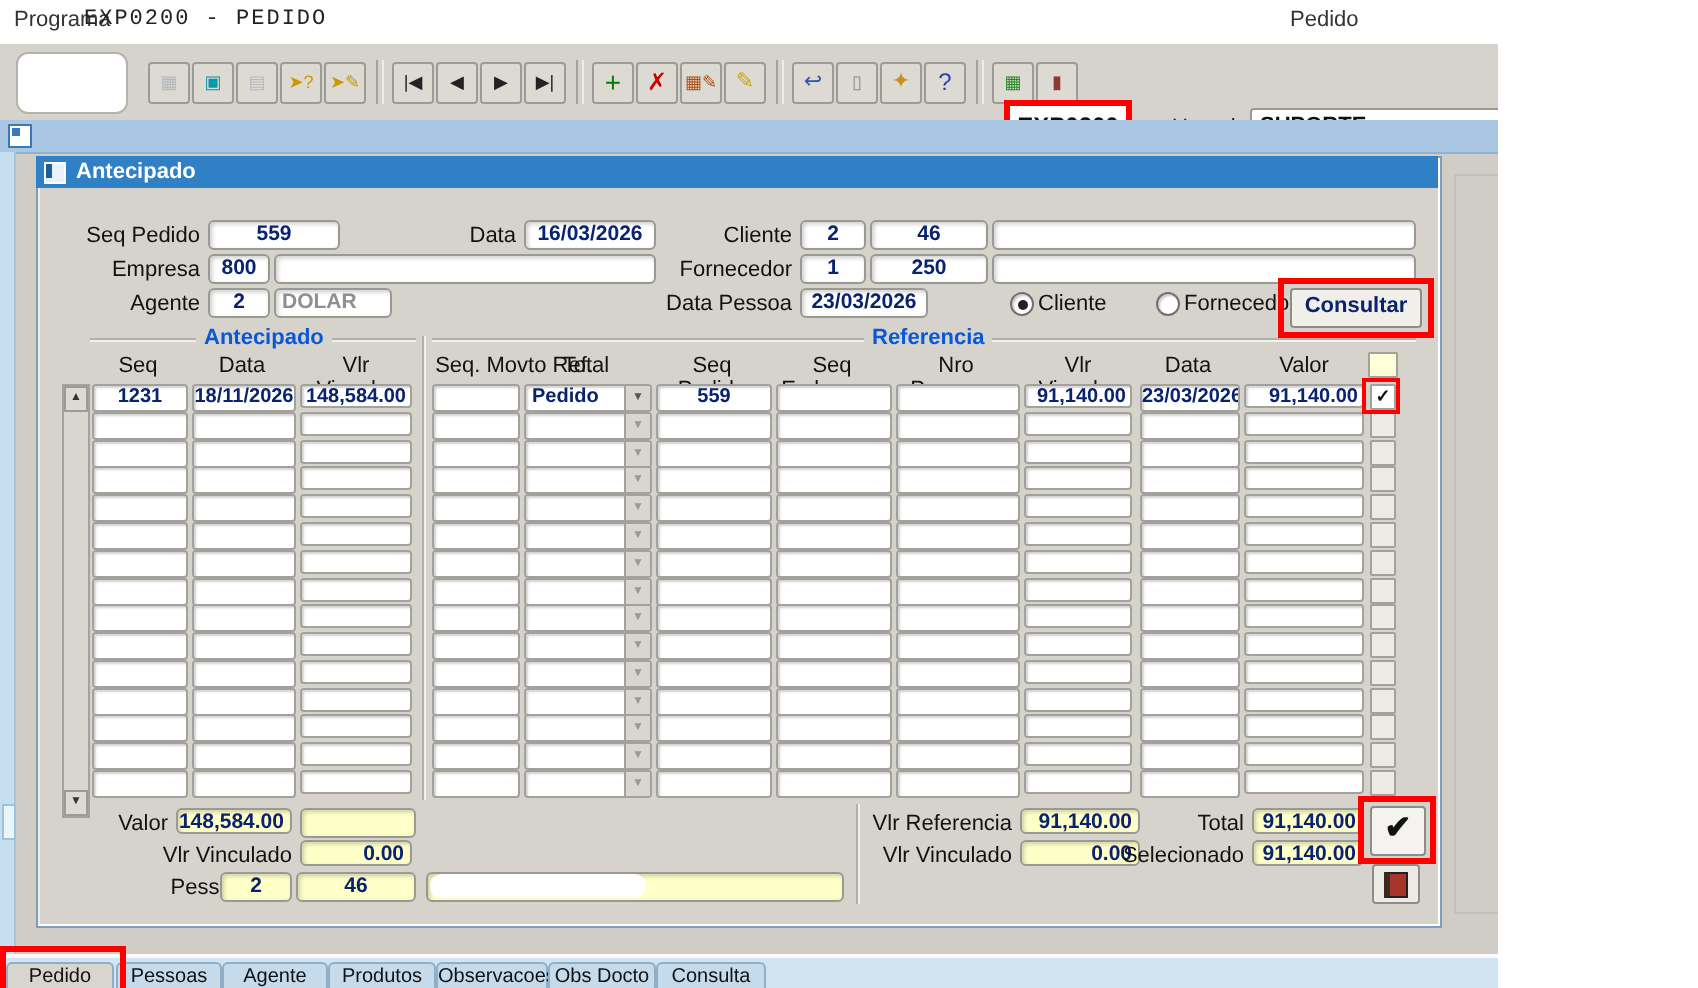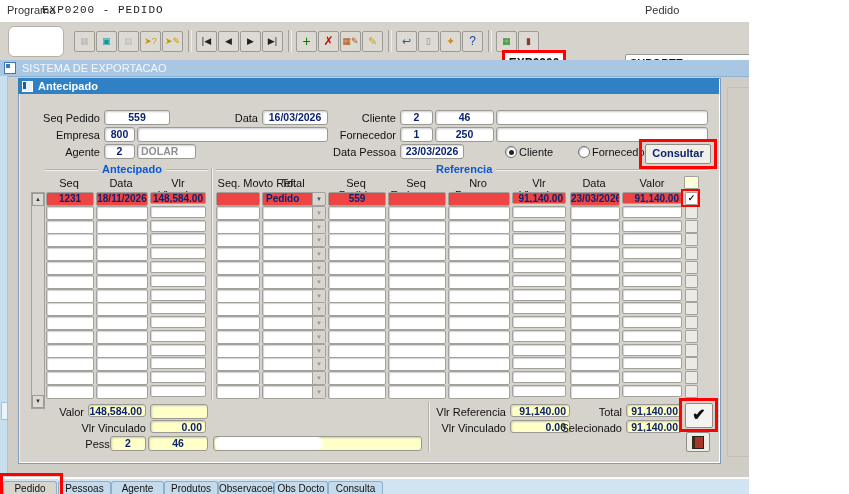--- a/index.html
+++ b/index.html
@@ -56,21 +56,21 @@
   
   .radio{position:absolute;width:10px;height:10px;border-radius:50%;background:#fff;border:1px solid #707070;box-shadow:inset 1px 1px 1px rgba(0,0,0,.2);}
   .radio.sel::after{content:"";position:absolute;left:2.5px;top:2.5px;width:5px;height:5px;border-radius:50%;background:#222;}
   .radio-lbl{position:absolute;font-size:11px;color:#111;}
   #consultar-btn{position:absolute;left:645px;top:144px;width:64px;height:18px;background:#F1EFEA;border:1px solid #8E8C86;border-radius:2px;
                  font-weight:bold;font-size:11px;color:#0A2370;text-align:center;line-height:17px;}
   
   .grow{position:absolute;left:46px;width:654px;height:12px;}
   .gcell{position:absolute;top:0;height:12px;background:#fff;border:1px solid #A3A19B;border-radius:2px;
          font-weight:bold;font-size:10px;color:#0A2370;line-height:12px;box-shadow:inset 1px 1px 1px rgba(110,110,110,.3);overflow:hidden;white-space:nowrap;}
-  .gcell.yellow{background:#ef4444;}
+  .gcell.yellow{background:#ffffff;}
   .gcell.center{text-align:center;}
   .gcell.right{text-align:right;padding-right:2px;box-sizing:border-box;}
   .drop{display:flex;}
   .drop .dtxt{flex:1;padding-left:3px;}
   .drop .darr{width:12px;background:#D9D6CF;border-left:1px solid #A3A19B;color:#555;font-size:6px;text-align:center;line-height:12px;}
   .gchk{position:absolute;width:11px;height:11px;border:1px solid #A3A19B;background:#ECEAE4;border-radius:1px;
         font-size:9px;line-height:10px;text-align:center;color:#111;}
   .gchk.checked{background:#fff;font-weight:bold;}
   
   #vscroll{position:absolute;left:31px;top:192px;width:12px;height:215px;background:#D9D6CF;border:1px solid #A3A19B;}
@@ -168,21 +168,20 @@
       </div>
     <div id="exp-annot" class="">
       <span>EXP0200</span>
     </div>
     <span id="usuario-lbl">Usuario</span>
     <div id="usuario-fld">SUPORTE</div>
   </div>
 
   <div id="mdibar">
     <div id="mdi-icon"></div>
-    <span class="ttl">SISTEMA DE EXPORTACAO</span>
   </div>
   <div id="mdi-right-strip"></div>
   <div id="mdi-left-strip">
       <div id="mdi-left-thumb"></div>
     </div>
   <div id="canvas-outline"></div>
 
   <div id="childwin"></div>
   <div id="childbar">
     <div id="child-icon"></div>

